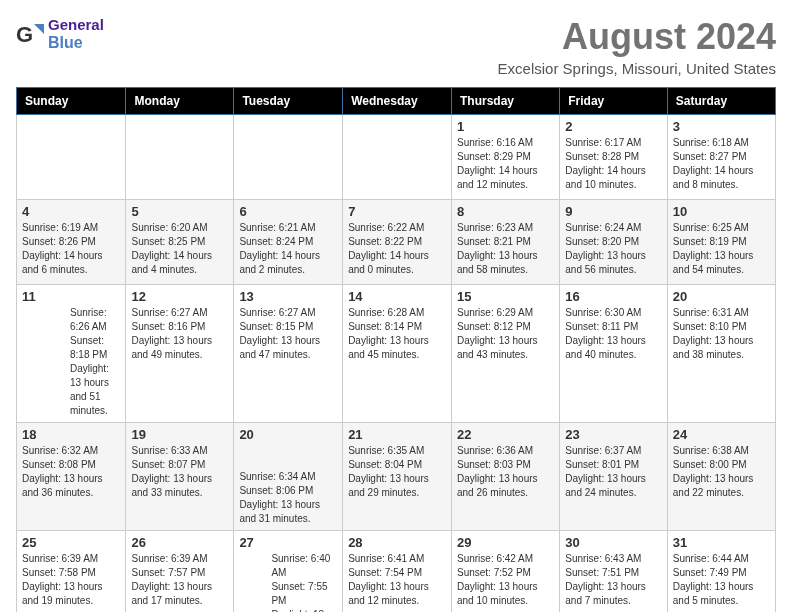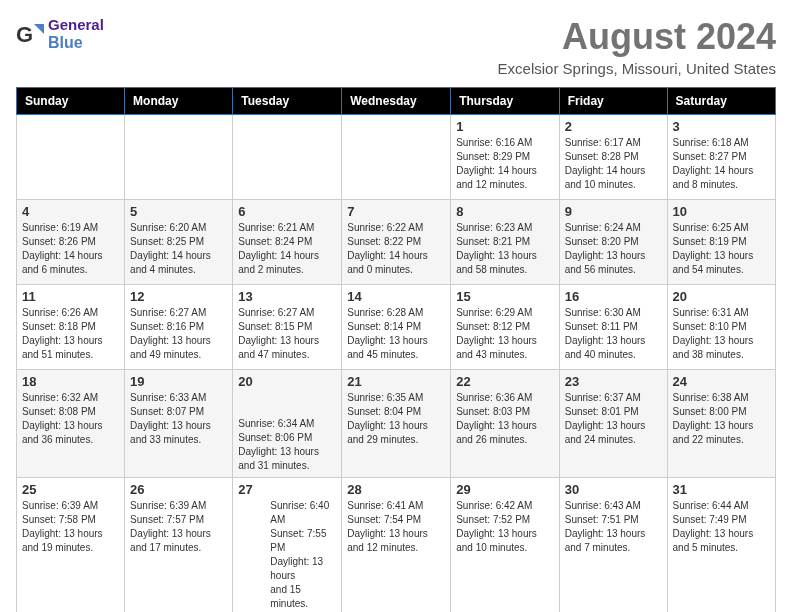--- a/index.html
+++ b/index.html
@@ -202,21 +202,21 @@
           <span class="day-number">10</span>
           <div class="day-info" style="white-space: pre-wrap;">Sunrise: 6:25 AM
 Sunset: 8:19 PM
 Daylight: 13 hours
 and 54 minutes.</div>
         </td>
       </tr>
       <tr>
         <td>
           <span class="day-number">11</span>
-          <div class="day-info" style="white-space: pre-wrap;">Sunrise: 6:26 AM
+          <div class="day-info" style="white-space: pre-wrap; margin-left: 48px;">Sunrise: 6:26 AM
 Sunset: 8:18 PM
 Daylight: 13 hours
 and 51 minutes.</div>
         </td>
         <td>
           <span class="day-number">12</span>
           <div class="day-info" style="white-space: pre-wrap;">Sunrise: 6:27 AM
 Sunset: 8:16 PM
 Daylight: 13 hours
 and 49 minutes.</div>

